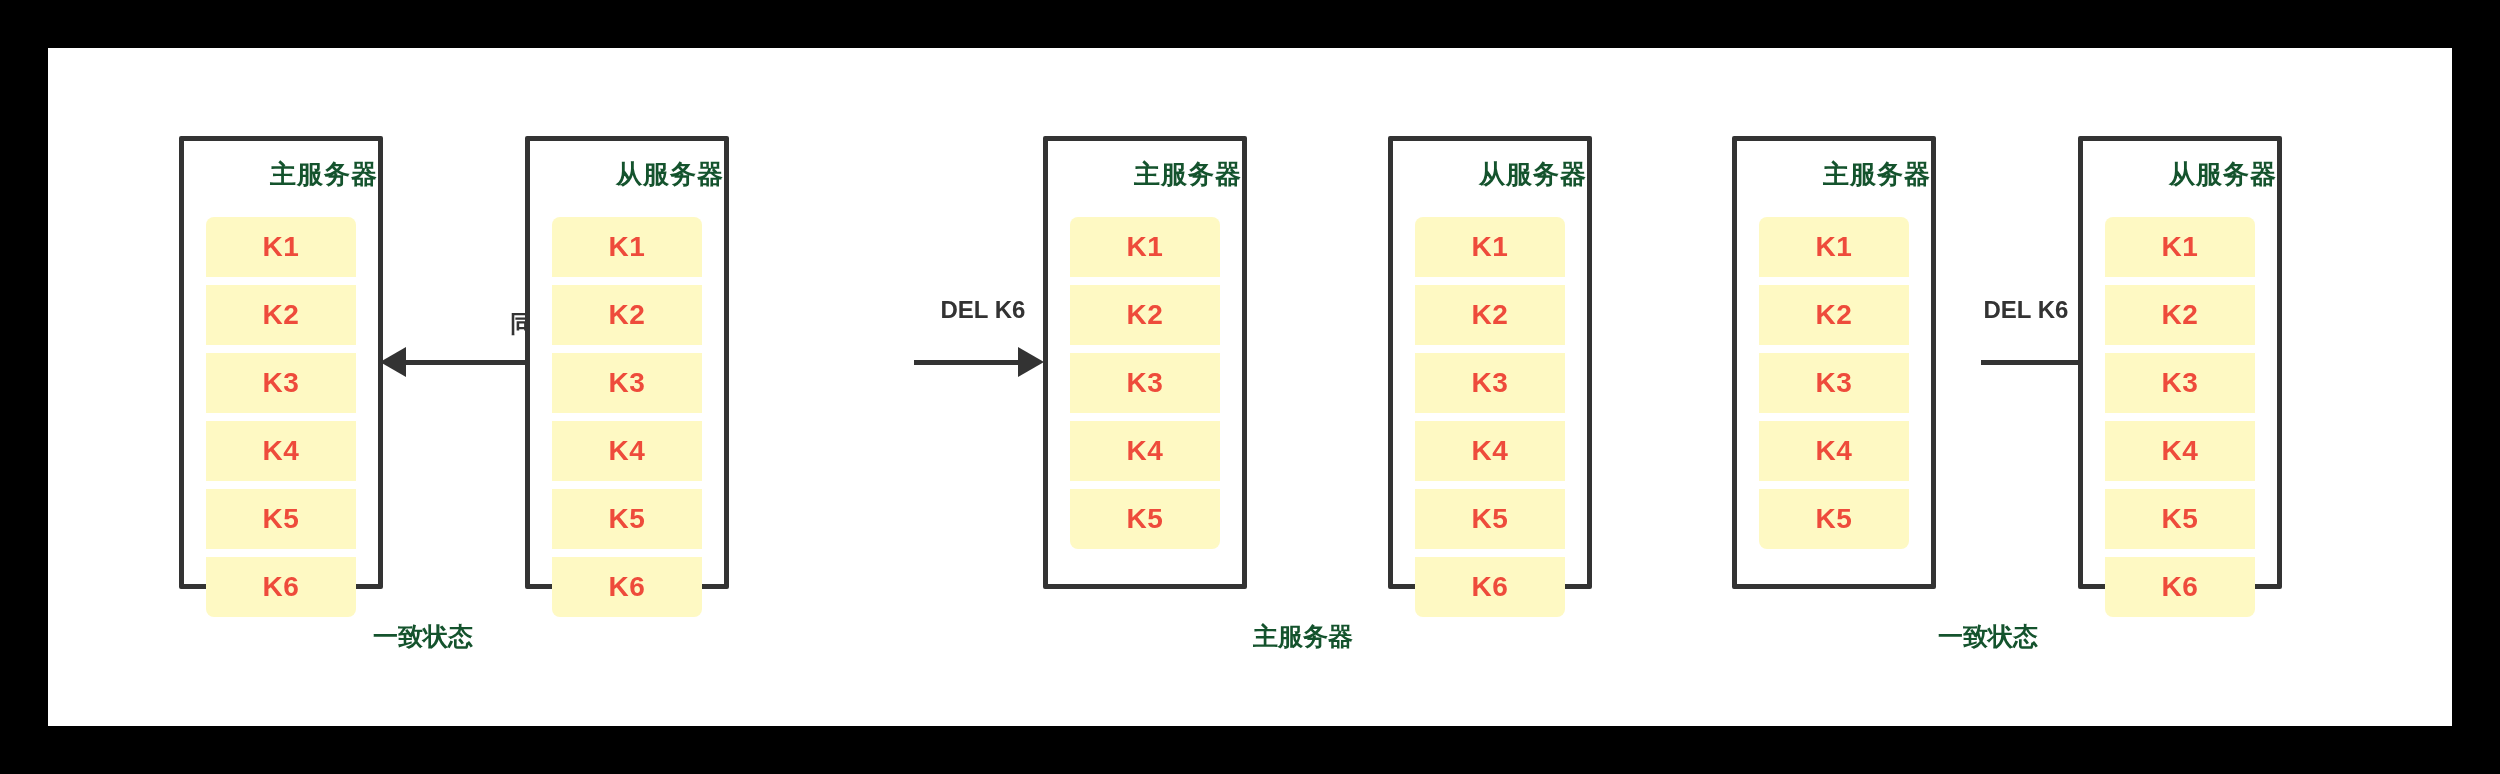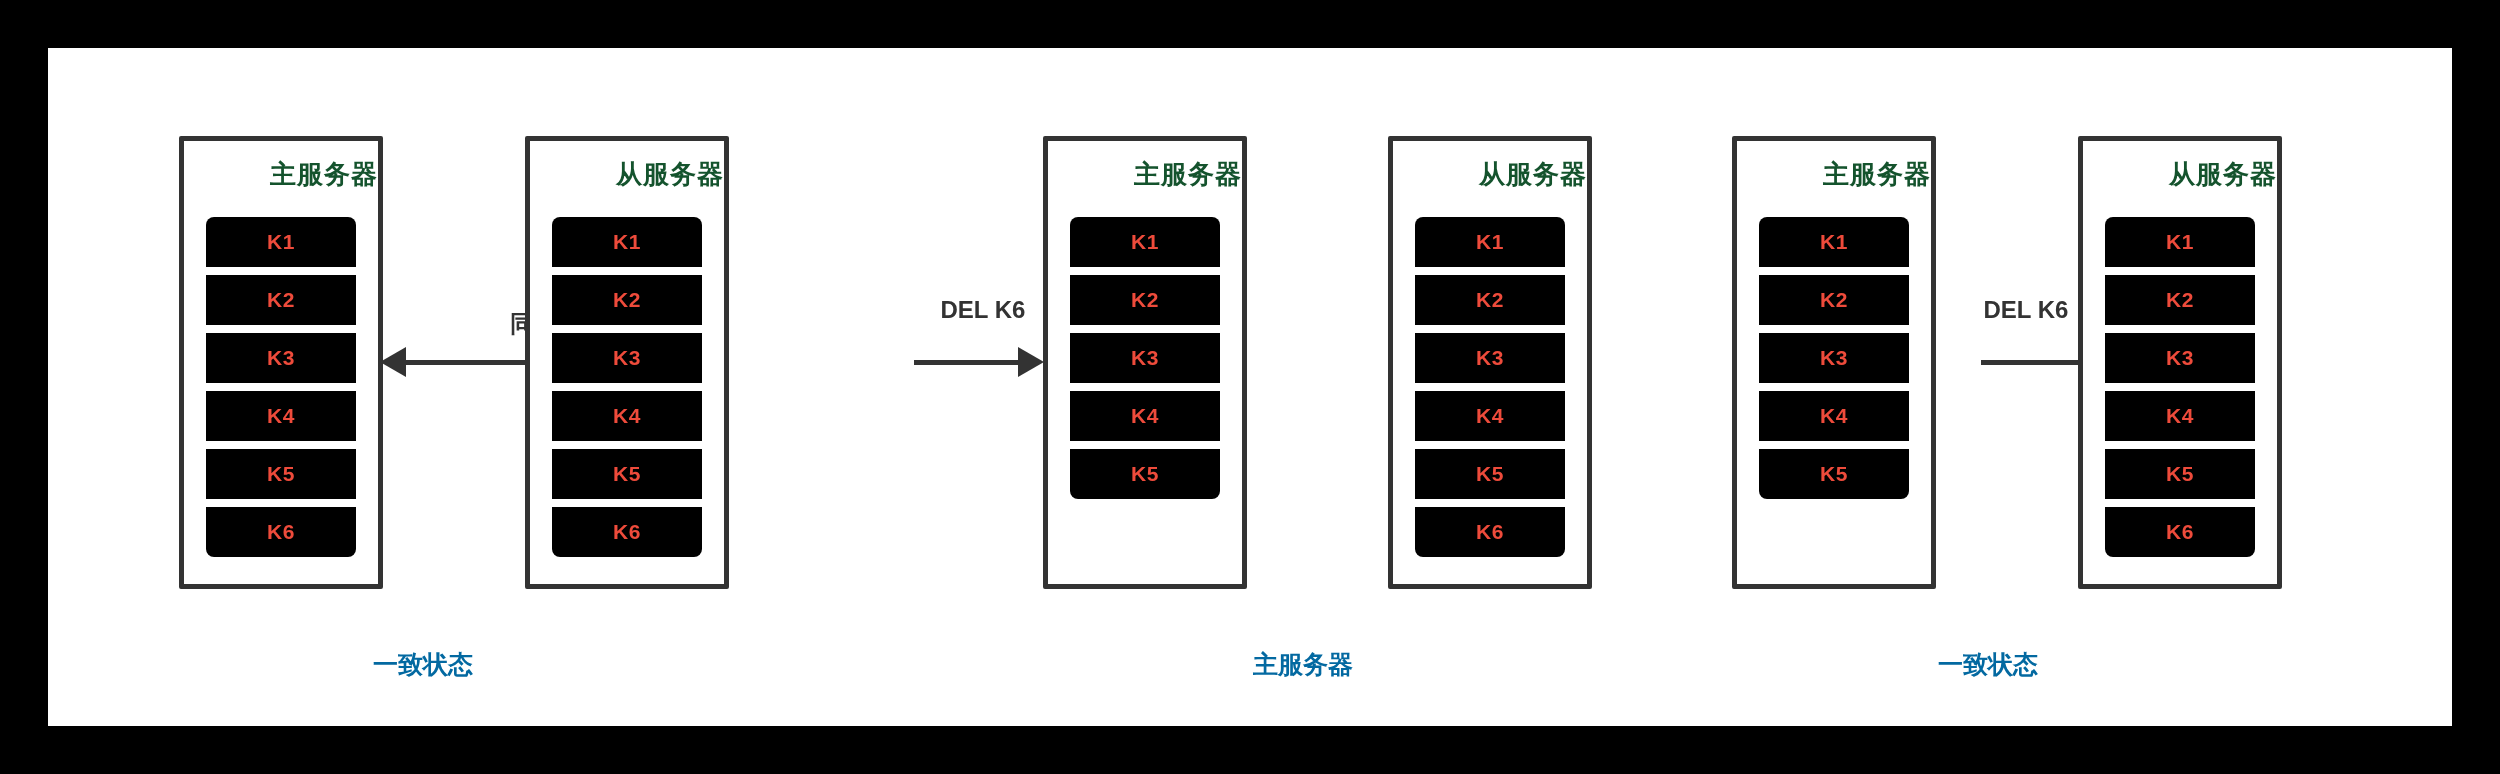--- a/index.html
+++ b/index.html
@@ -43,25 +43,25 @@
     letter-spacing: 1px;
     white-space: nowrap;
   }
   .key-stack {
     position: absolute;
     left: 22px;
     right: 22px;
     top: 76px;
   }
   .key-cell {
-    height: 50px;
+    height: 60px;
     margin-bottom: 8px;
-    background: #000000;
+    background: #fef9c3;
     color: #EE4B3B;
-    font-size: 21px;
+    font-size: 28px;
     font-weight: bold;
     display: flex;
     align-items: center;
     justify-content: center;
     letter-spacing: 0.5px;
   }
   .key-cell:first-child { border-radius: 8px 8px 0 0; }
   .key-cell:last-child  { border-radius: 0 0 8px 8px; margin-bottom: 0; }
 
   
@@ -102,25 +102,24 @@
     font-size: 23px;
     color: #333333;
     font-weight: normal;
   }
 
   
   .caption {
     position: absolute;
     font-size: 25px;
     font-weight: bold;
-    color: #0369a1;
+    color: #14532d;
     white-space: nowrap;
     text-align: right;
     transform: translateX(-50%);
-    margin-top: 28px;
   }
 </style>
 </head>
 <body>
 
 <div id="canvas">
 
   <div class="server-box" style="left:131px; top:88px; width:204px; height:453px;">
     <div class="server-title">主服务器</div>
     <div class="key-stack">

